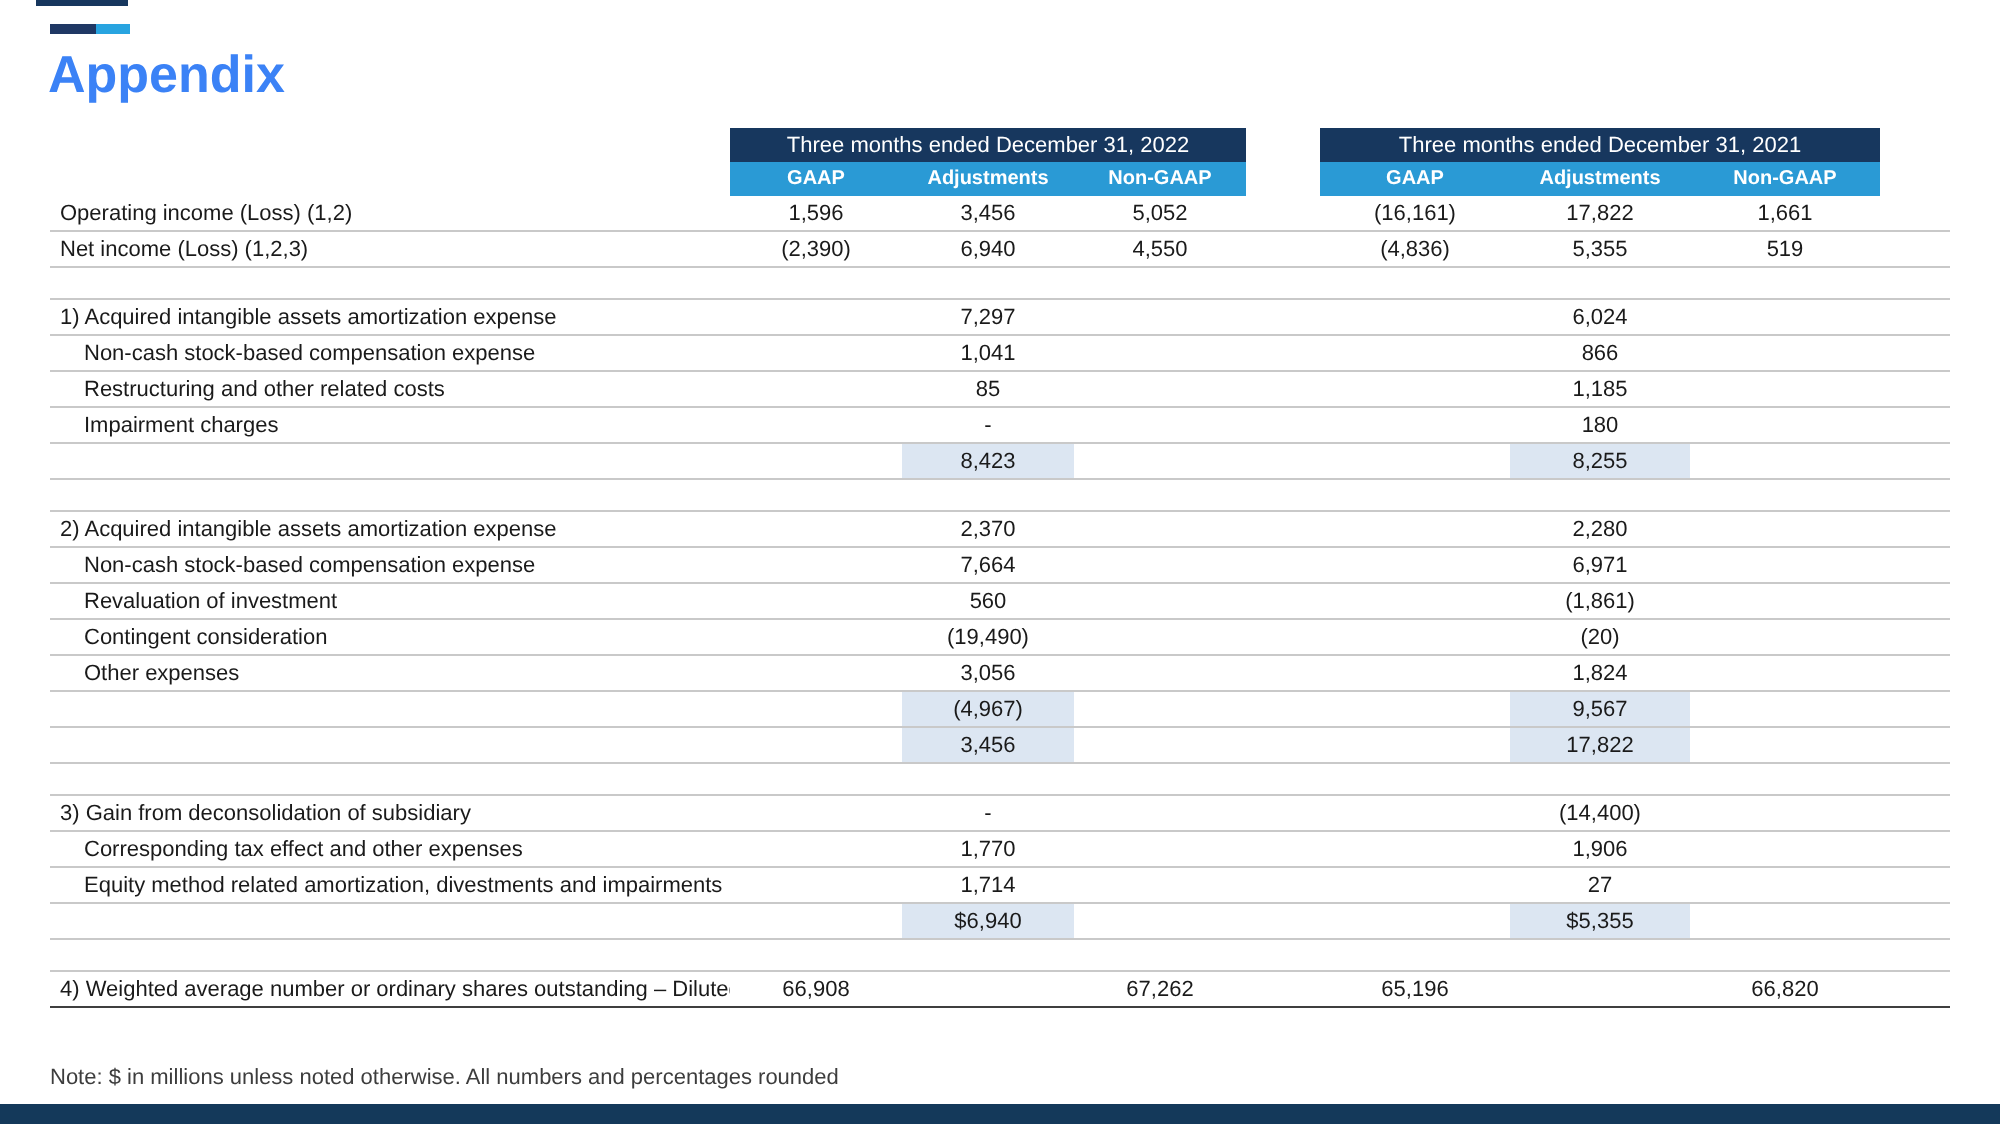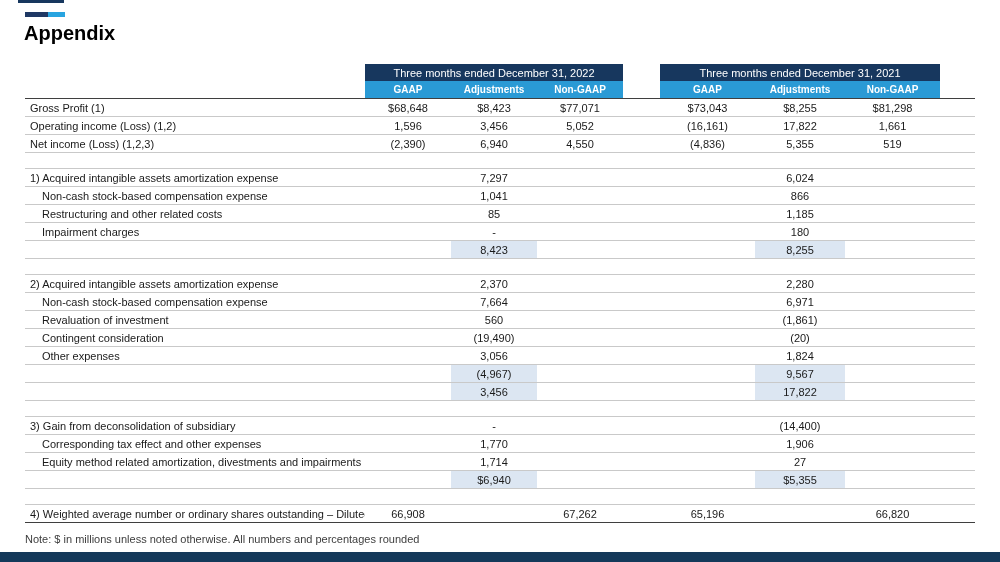--- a/index.html
+++ b/index.html
@@ -7,21 +7,21 @@
     width:1000px;height:562px;position:relative;overflow:hidden;
     background:#ffffff;font-family:"Liberation Sans", sans-serif;
     -webkit-font-smoothing:antialiased;
   }
   .top-sliver{position:absolute;left:18px;top:0;width:46px;height:3px;background:var(--navy,#17375e);}
   .accent{position:absolute;left:25px;top:12px;height:5px;display:flex;}
   .accent .seg-dark{width:23px;height:5px;background:var(--accent-dark,#1f3864);}
   .accent .seg-light{width:17px;height:5px;background:var(--accent-light,#28a4e0);}
   .page-title{
     position:absolute;left:24px;top:22px;margin:0;
-    font-size:20px;font-weight:bold;color:#000000;letter-spacing:0px;
+    font-size:26px;font-weight:bold;color:#3b82f6;letter-spacing:0px;
   }
   table.fin{
     position:absolute;left:25px;top:64px;width:950px;
     border-collapse:collapse;table-layout:fixed;
     font-size:11px;color:#1a1a1a;
   }
   table.fin td{padding:0;height:17px;line-height:16px;vertical-align:middle;}
   thead td.band{
     background:var(--navy,#17375e);color:#fff;font-weight:normal;
     text-align:center;font-size:11px;height:17px;
@@ -86,31 +86,20 @@
       <td class="colhead">Adjustments</td>
       <td class="colhead">Non-GAAP</td>
       <td class="blank"></td>
       <td class="colhead">GAAP</td>
       <td class="colhead">Adjustments</td>
       <td class="colhead">Non-GAAP</td>
       <td class="blank"></td>
     </tr>
   </thead>
 <tbody>
-      <tr class="head-rule">
-        <td class="label">Gross Profit (1)</td>
-        <td class="num">$68,648</td>
-        <td class="num">$8,423</td>
-        <td class="num">$77,071</td>
-        <td></td>
-        <td class="num">$73,043</td>
-        <td class="num">$8,255</td>
-        <td class="num">$81,298</td>
-        <td></td>
-      </tr>
       <tr>
         <td class="label">Operating income (Loss) (1,2)</td>
         <td class="num">1,596</td>
         <td class="num">3,456</td>
         <td class="num">5,052</td>
         <td></td>
         <td class="num">(16,161)</td>
         <td class="num">17,822</td>
         <td class="num">1,661</td>
         <td></td>

